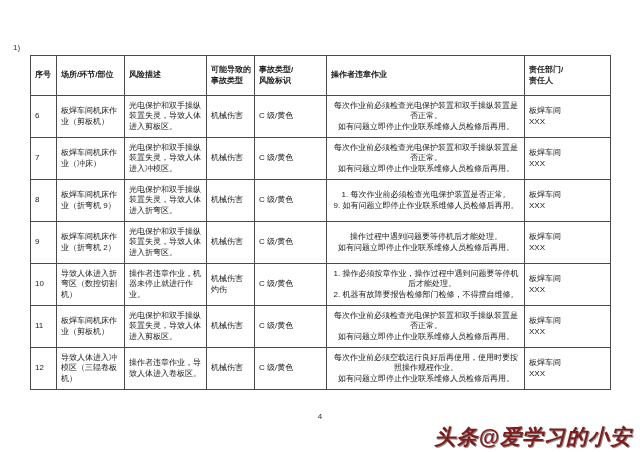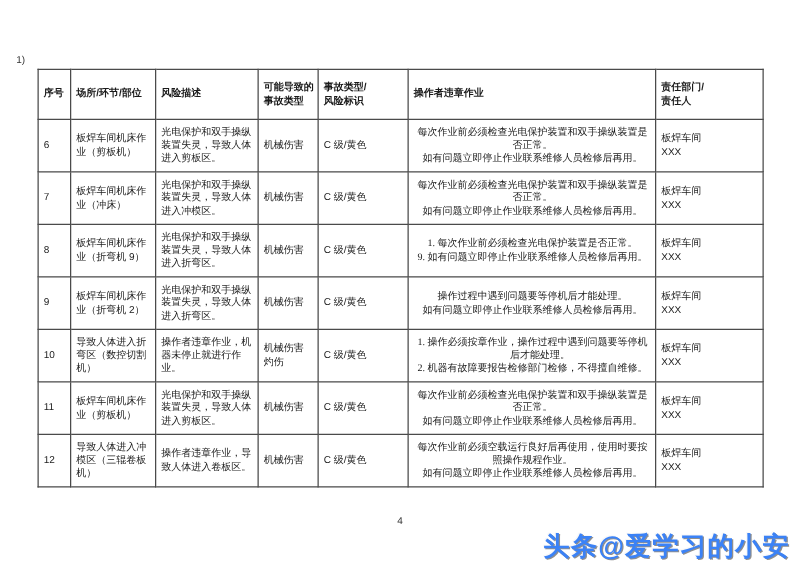--- a/index.html
+++ b/index.html
@@ -33,39 +33,40 @@
   }
   .risk-table th {
     font-weight:bold;
     font-size:8px;
     white-space:pre-line;
   }
   .risk-table thead tr { height:40px; }
   .risk-table tbody tr { height:42px; }
   td.pre { white-space:pre-line; }
   .measure-line { margin:0;text-align:center; }
-  .measure-line.numbered { padding-left:12px; text-indent:-12px;font-family:Liberation Serif, serif; }
+  .measure-line.numbered { padding-left:12px; text-indent:-12px; }
   col.c1 { width:26px; }
   col.c2 { width:68px; }
   col.c3 { width:82px; }
   col.c4 { width:48px; }
   col.c5 { width:72px; }
   col.c6 { width:198px; }
   col.c7 { width:86px; }
   .page-number {
     position:absolute; left:0; top:412px; width:640px;
     text-align:center; font-size:8px; color:#333;
   }
   .watermark {
     position:absolute; right:8px; bottom:1px;
     font-size:21px; font-weight:bold;
-    color:#3b82f6;
+    color:#7f1d1d;
     letter-spacing:1px;
     text-shadow: 1px 1px 0 #8f8f8f, -1px -1px 0 #f8f8f8;
     font-family:"Liberation Sans", sans-serif;
+    font-style:italic;
   }
 </style>
 </head>
 <body>
 
 <div class="corner-label">1)</div>
 
 <table class="risk-table">
   <colgroup>
     <col class="c1">

